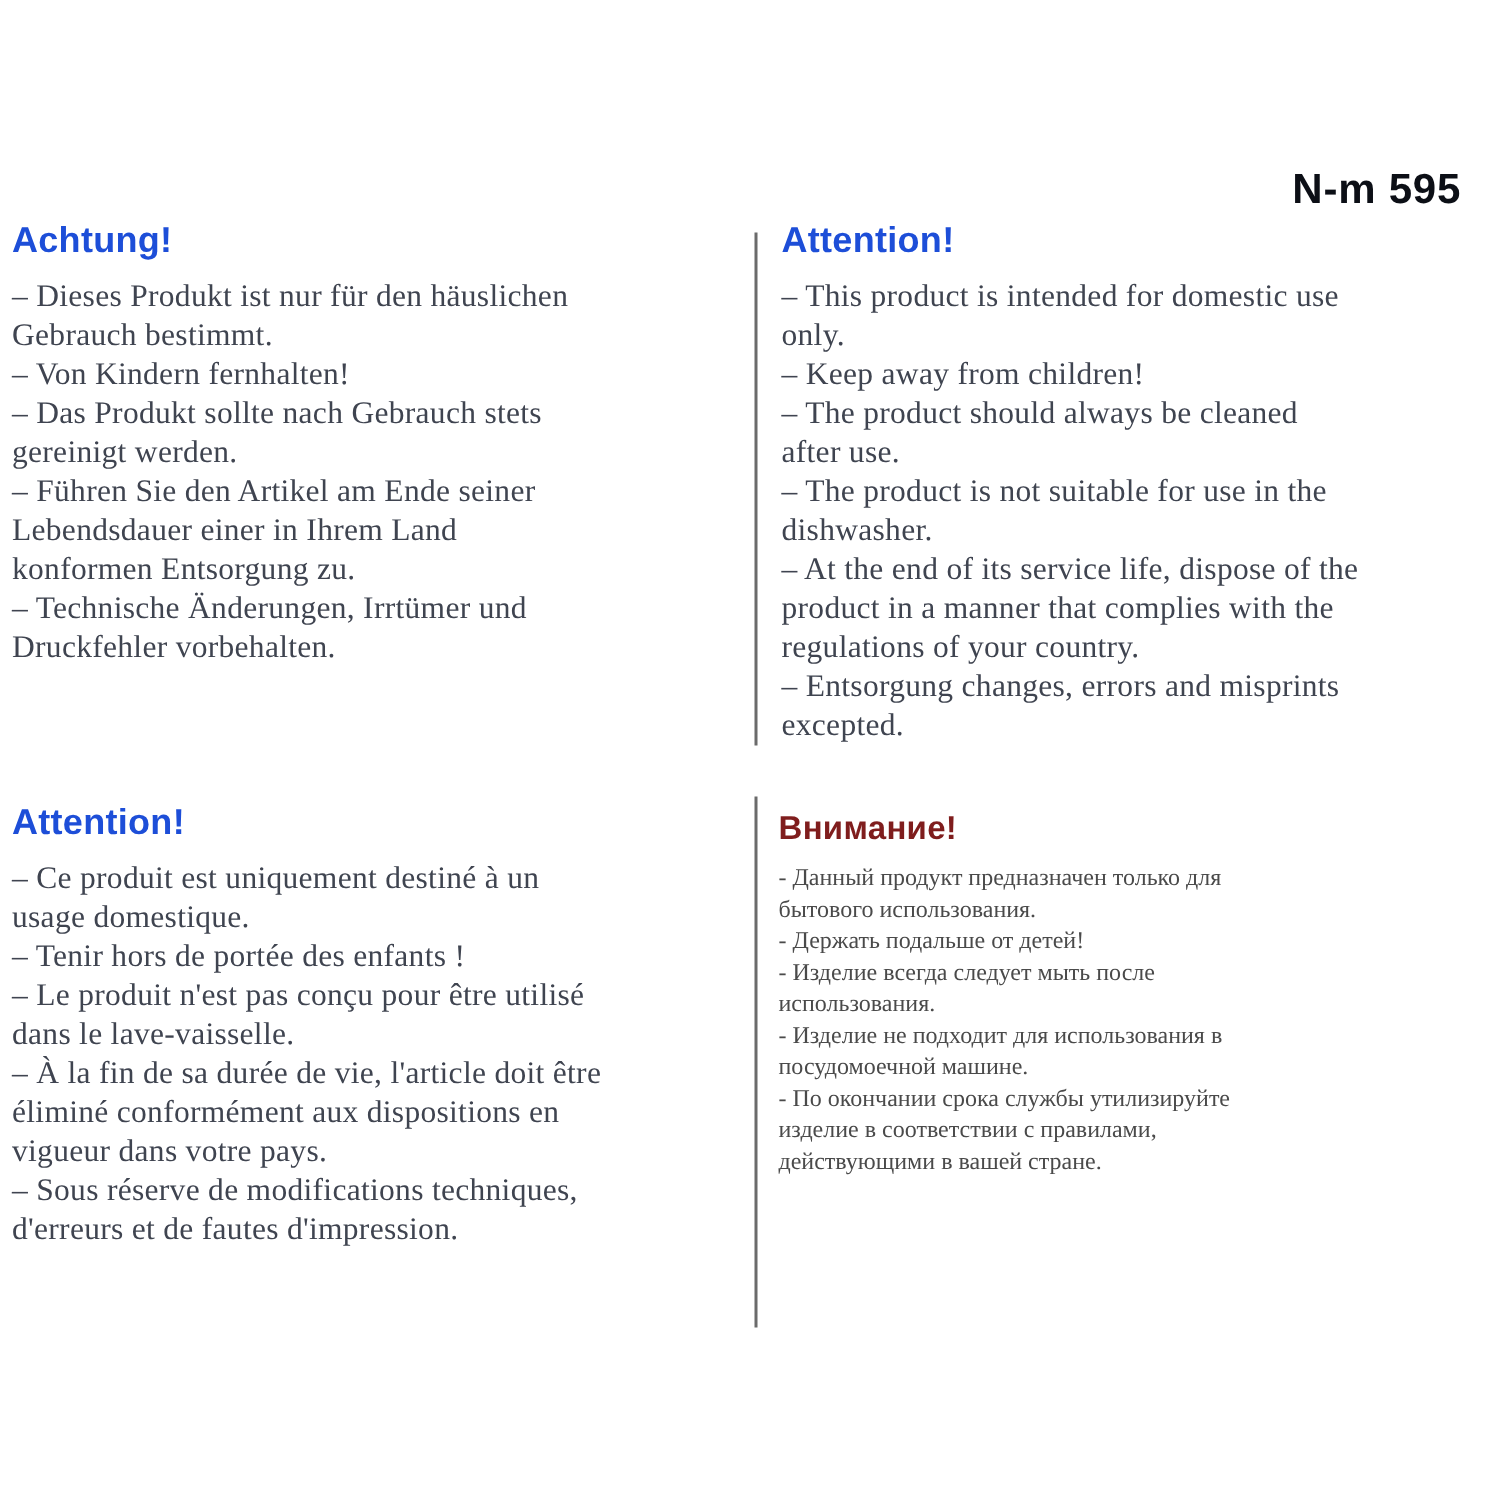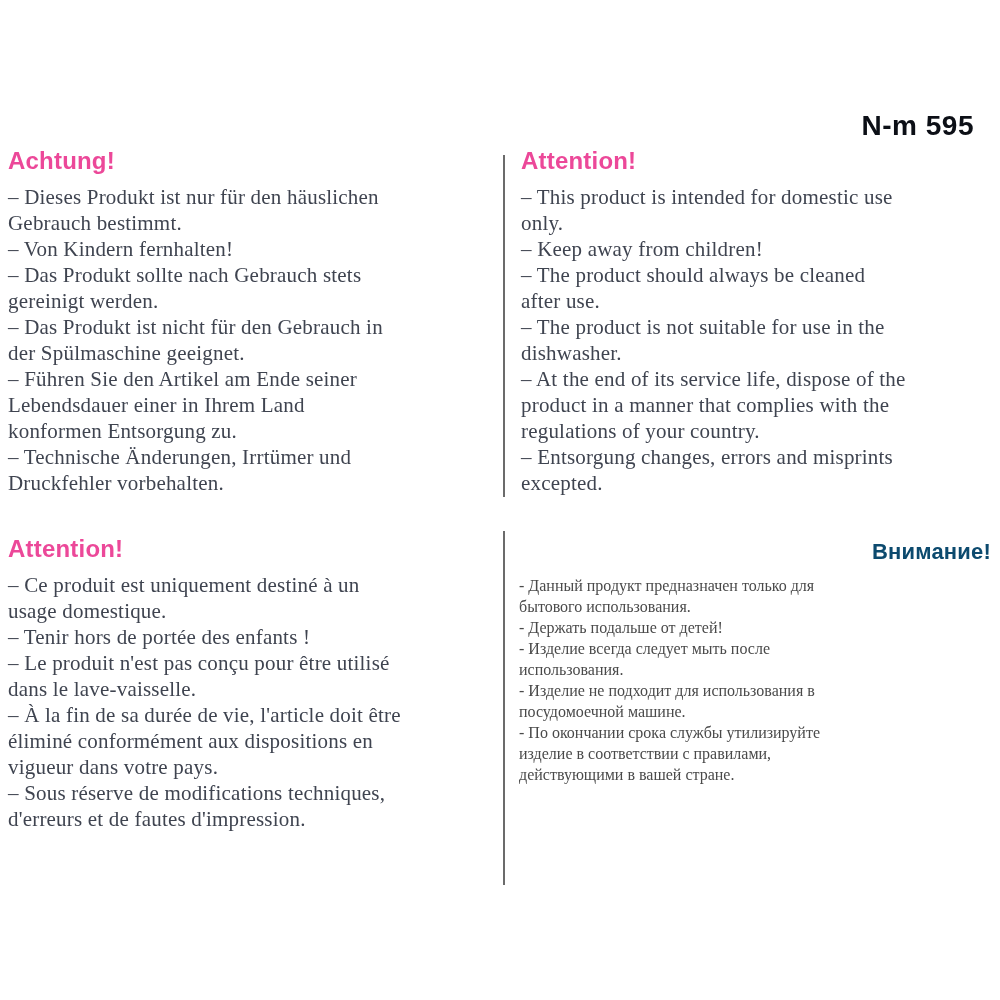--- a/index.html
+++ b/index.html
@@ -26,43 +26,42 @@
   }
   .sec {
     position: absolute;
     color: #3f4450;
   }
   .sec h2 {
     margin: 0 0 8px 0;
     font-size: 24px;
     line-height: 30px;
     font-weight: 700;
-    color: #ec4899;
+    color: #1d4ed8;
     letter-spacing: 0.2px;
   }
   .sec p {
     margin: 0;
     white-space: pre-line;
     font-size: 21px;
     line-height: 26px;
     letter-spacing: 0.2px;
     font-family: Liberation Serif, serif;
   }
   .sec-de { left: 8px;   top: 146px; width: 488px; }
   .sec-en { left: 521px; top: 146px; width: 470px; }
   .sec-fr { left: 8px;   top: 534px; width: 488px; }
   .sec-ru { left: 519px; top: 538px; width: 472px; }
   
   .sec-ru { color: #4a4a4a; }
   .sec-ru h2 {
     font-size: 22px;
     line-height: 28px;
-    color: #0c4a6e;
+    color: #7f1d1d;
     margin-bottom: 9px;
-    text-align: right;
   }
   .sec-ru p {
     font-size: 16px;
     line-height: 21px;
     letter-spacing: 0;
   }
   .divider {
     position: absolute;
     width: 2px;
     background: #6b6b6b;
@@ -77,22 +76,20 @@
 
   <div class="model">N-m 595</div>
 
   <section class="sec sec-de">
     <h2>Achtung!</h2>
     <p>– Dieses Produkt ist nur für den häuslichen
 Gebrauch bestimmt.</p>
     <p>– Von Kindern fernhalten!</p>
     <p>– Das Produkt sollte nach Gebrauch stets
 gereinigt werden.</p>
-    <p>– Das Produkt ist nicht für den Gebrauch in
-der Spülmaschine geeignet.</p>
     <p>– Führen Sie den Artikel am Ende seiner
 Lebendsdauer einer in Ihrem Land
 konformen Entsorgung zu.</p>
     <p>– Technische Änderungen, Irrtümer und
 Druckfehler vorbehalten.</p>
   </section>
 
   <section class="sec sec-en">
     <h2>Attention!</h2>
     <p>– This product is intended for domestic use

